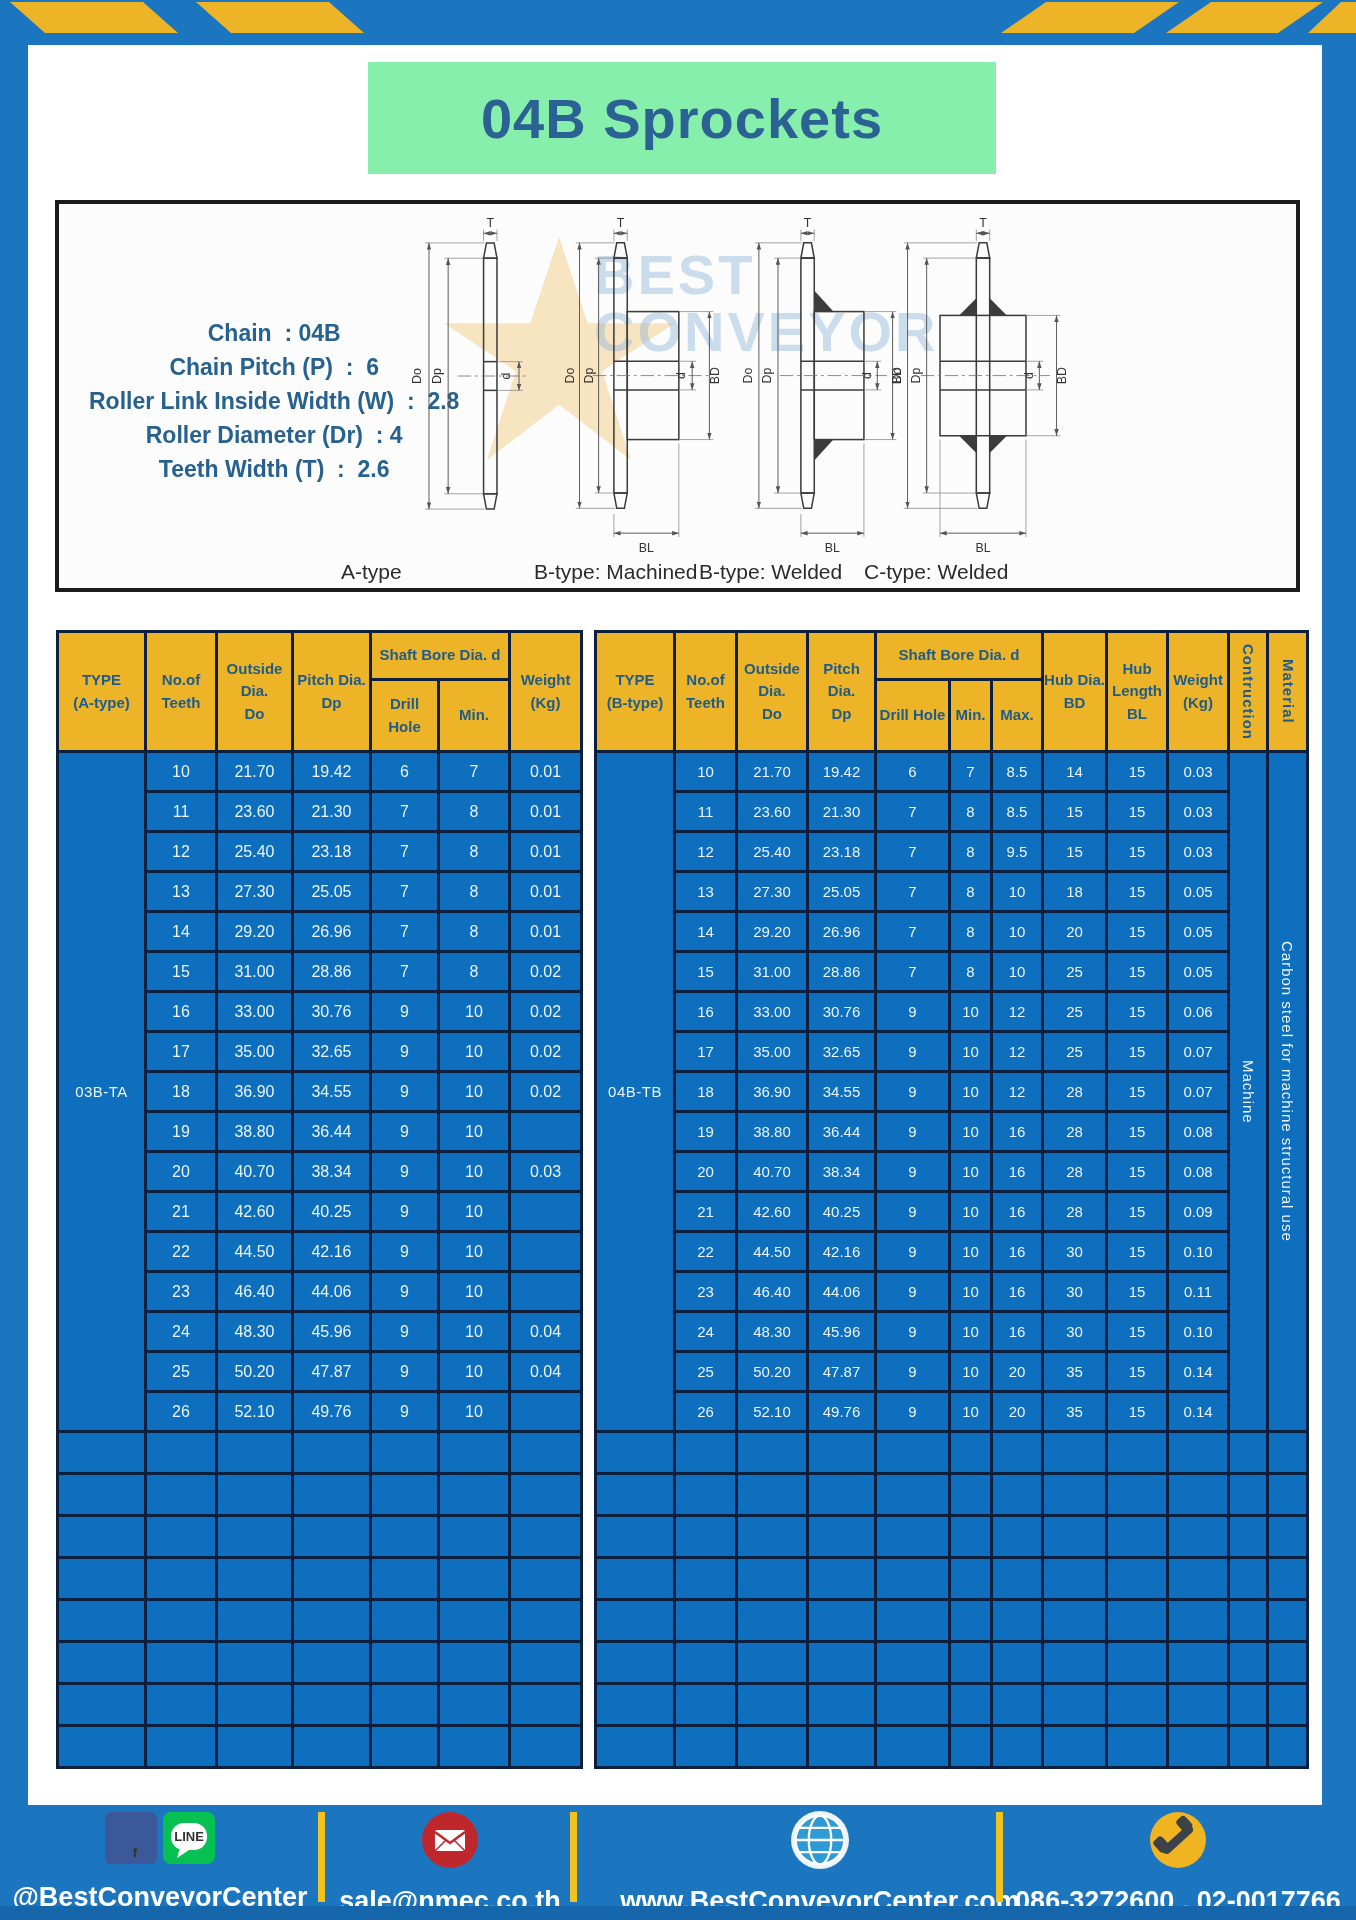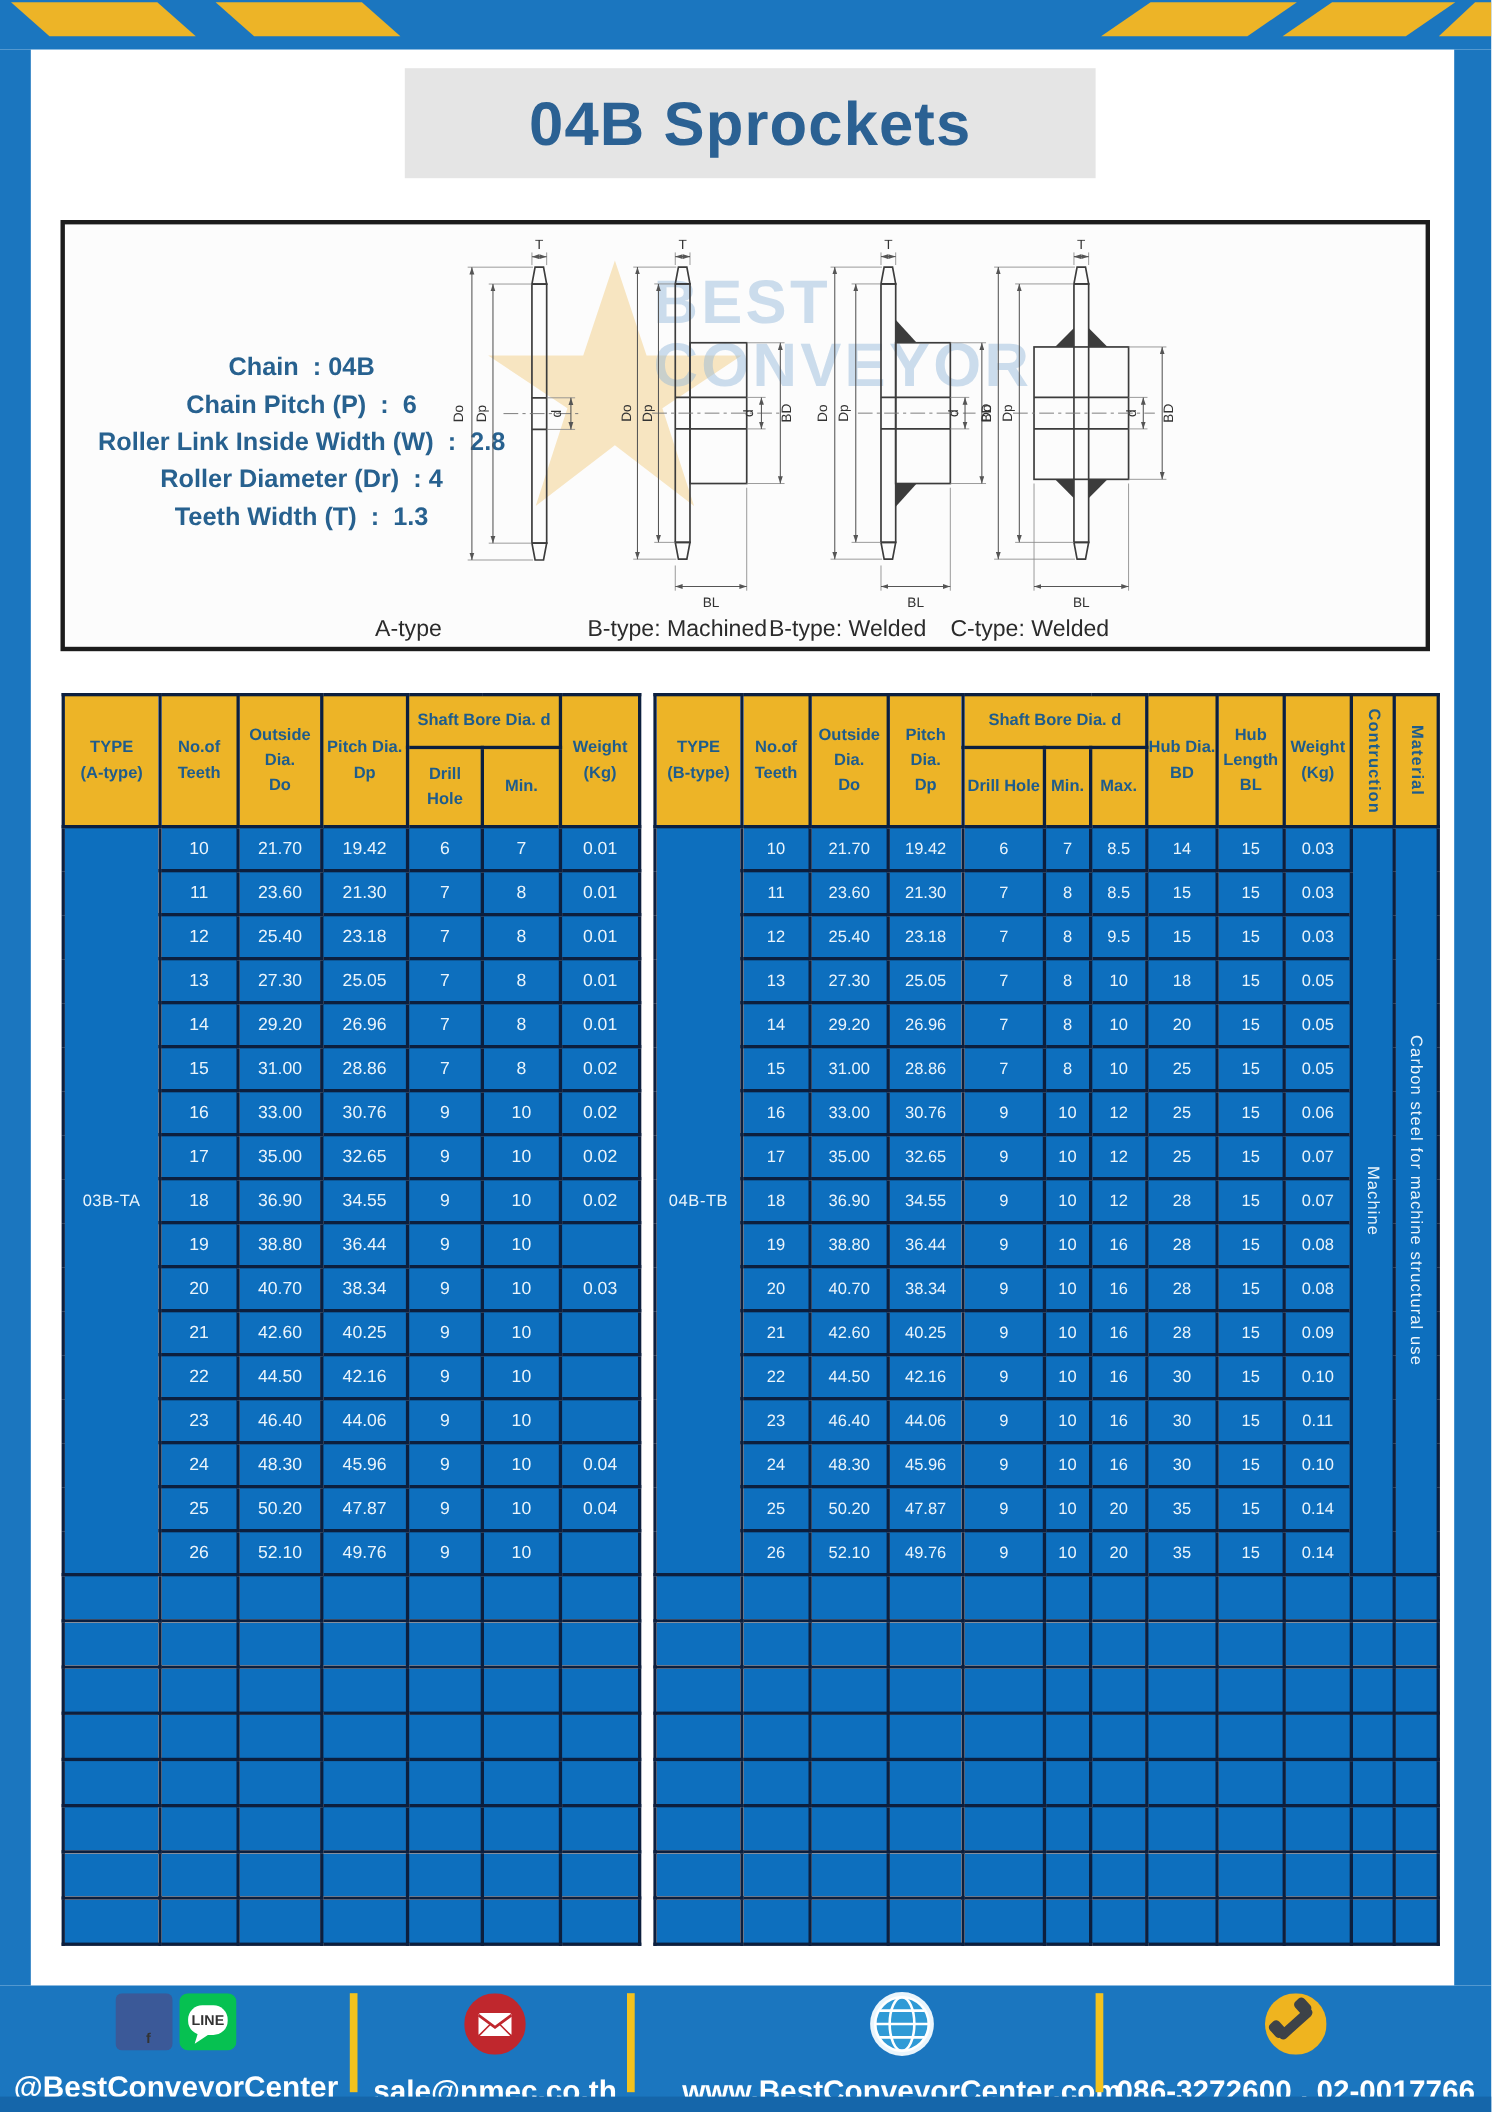--- a/index.html
+++ b/index.html
@@ -6,22 +6,22 @@
   body { font-family:"Liberation Sans", sans-serif; background:#ffffff; }
   .canvas { position:relative; width:1356px; height:1920px; background:#ffffff; overflow:hidden; }
 
   
   .frame-top  { position:absolute; left:0; top:0; width:1356px; height:45px; background:#1b76bf; }
   .frame-left { position:absolute; left:0; top:45px; width:28px; height:1760px; background:#1b76bf; }
   .frame-right{ position:absolute; left:1322px; top:45px; width:34px; height:1760px; background:#1b76bf; }
   .stripe { fill:#edb427; }
 
   
-  .title-box { position:absolute; left:368px; top:62px; width:628px; height:100px;
-               background:#e5e5e5; display:flex; align-items:center; justify-content:center; }
+  .title-box { position:absolute; left:368px; top:62px; width:628px; height:112px;
+               background:#86efac; display:flex; align-items:center; justify-content:center; }
   .title-box span { font-size:56px; font-weight:800; color:#2b6193; letter-spacing:1px; }
 
   
   .diagram-box { position:absolute; left:55px; top:200px; width:1245px; height:392px;
                  background:#fcfcfc; border:4px solid #1c1c1c; }
   .watermark { position:absolute; left:535px; top:42px; width:360px; text-align:left;
                font-weight:800; font-size:56px; line-height:57px; letter-spacing:3px;
                color:rgba(144,182,218,0.45); pointer-events:none; }
   .wm-logo { position:absolute; left:380px; top:28px; width:240px; height:240px; opacity:0.4; }
   .specs { position:absolute; left:30px; top:112px;text-align:center; }
@@ -98,21 +98,21 @@
     <div class="watermark">
       <div>BEST</div>
       <div>CONVEYOR</div>
     </div>
 
     <div class="specs">
       <div class="spec-line">Chain  : 04B</div>
       <div class="spec-line">Chain Pitch (P)  :  6</div>
       <div class="spec-line">Roller Link Inside Width (W)  :  2.8</div>
       <div class="spec-line">Roller Diameter (Dr)  : 4</div>
-      <div class="spec-line">Teeth Width (T)  :  1.3</div>
+      <div class="spec-line">Teeth Width (T)  :  2.6</div>
     </div>
 
     <svg class="drawing" style="left:340px" width="150" height="316" viewBox="0 0 150 330">
       <line class="ext" x1="85" y1="24" x2="85" y2="12"></line>
         <line class="ext" x1="99" y1="24" x2="99" y2="12"></line>
       <line class="dim" x1="85" y1="16" x2="99" y2="16" marker-start="url(#arw)" marker-end="url(#arw)"></line>
       <text x="92" y="9" text-anchor="middle">T</text>
       <polygon class="part" points="85,42 88,26 96,26 99,42"></polygon>
       <rect class="part" x="85" y="42" width="14" height="246"></rect>
       <polygon class="part" points="85,288 88,304 96,304 99,288"></polygon>

